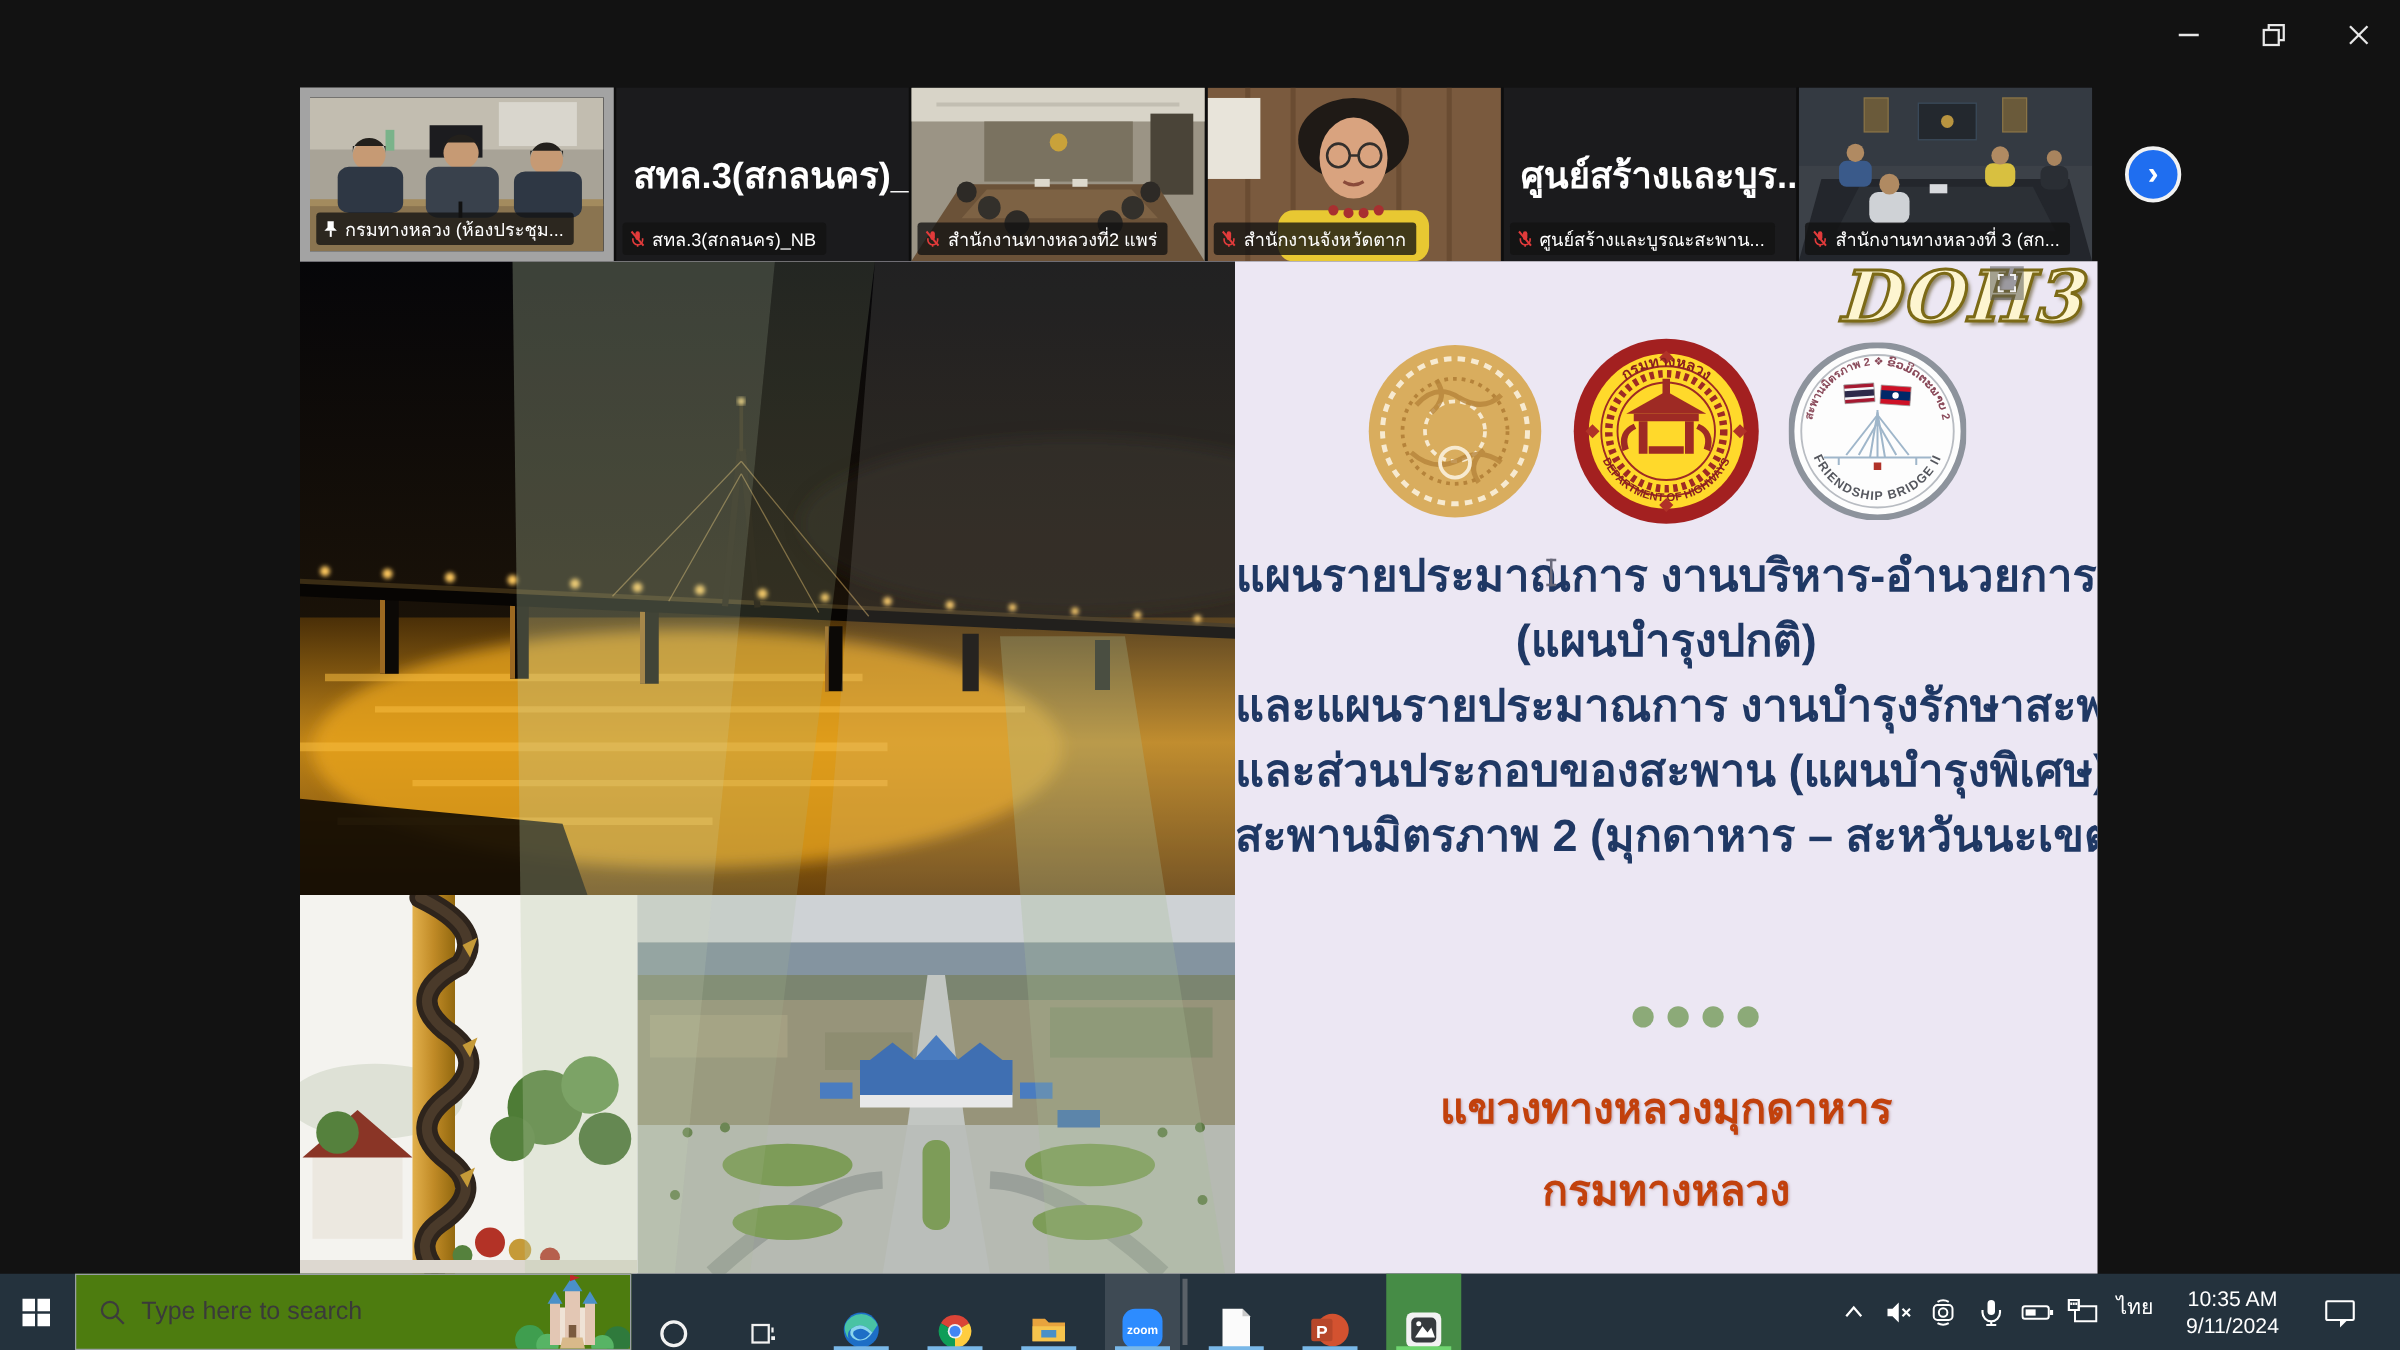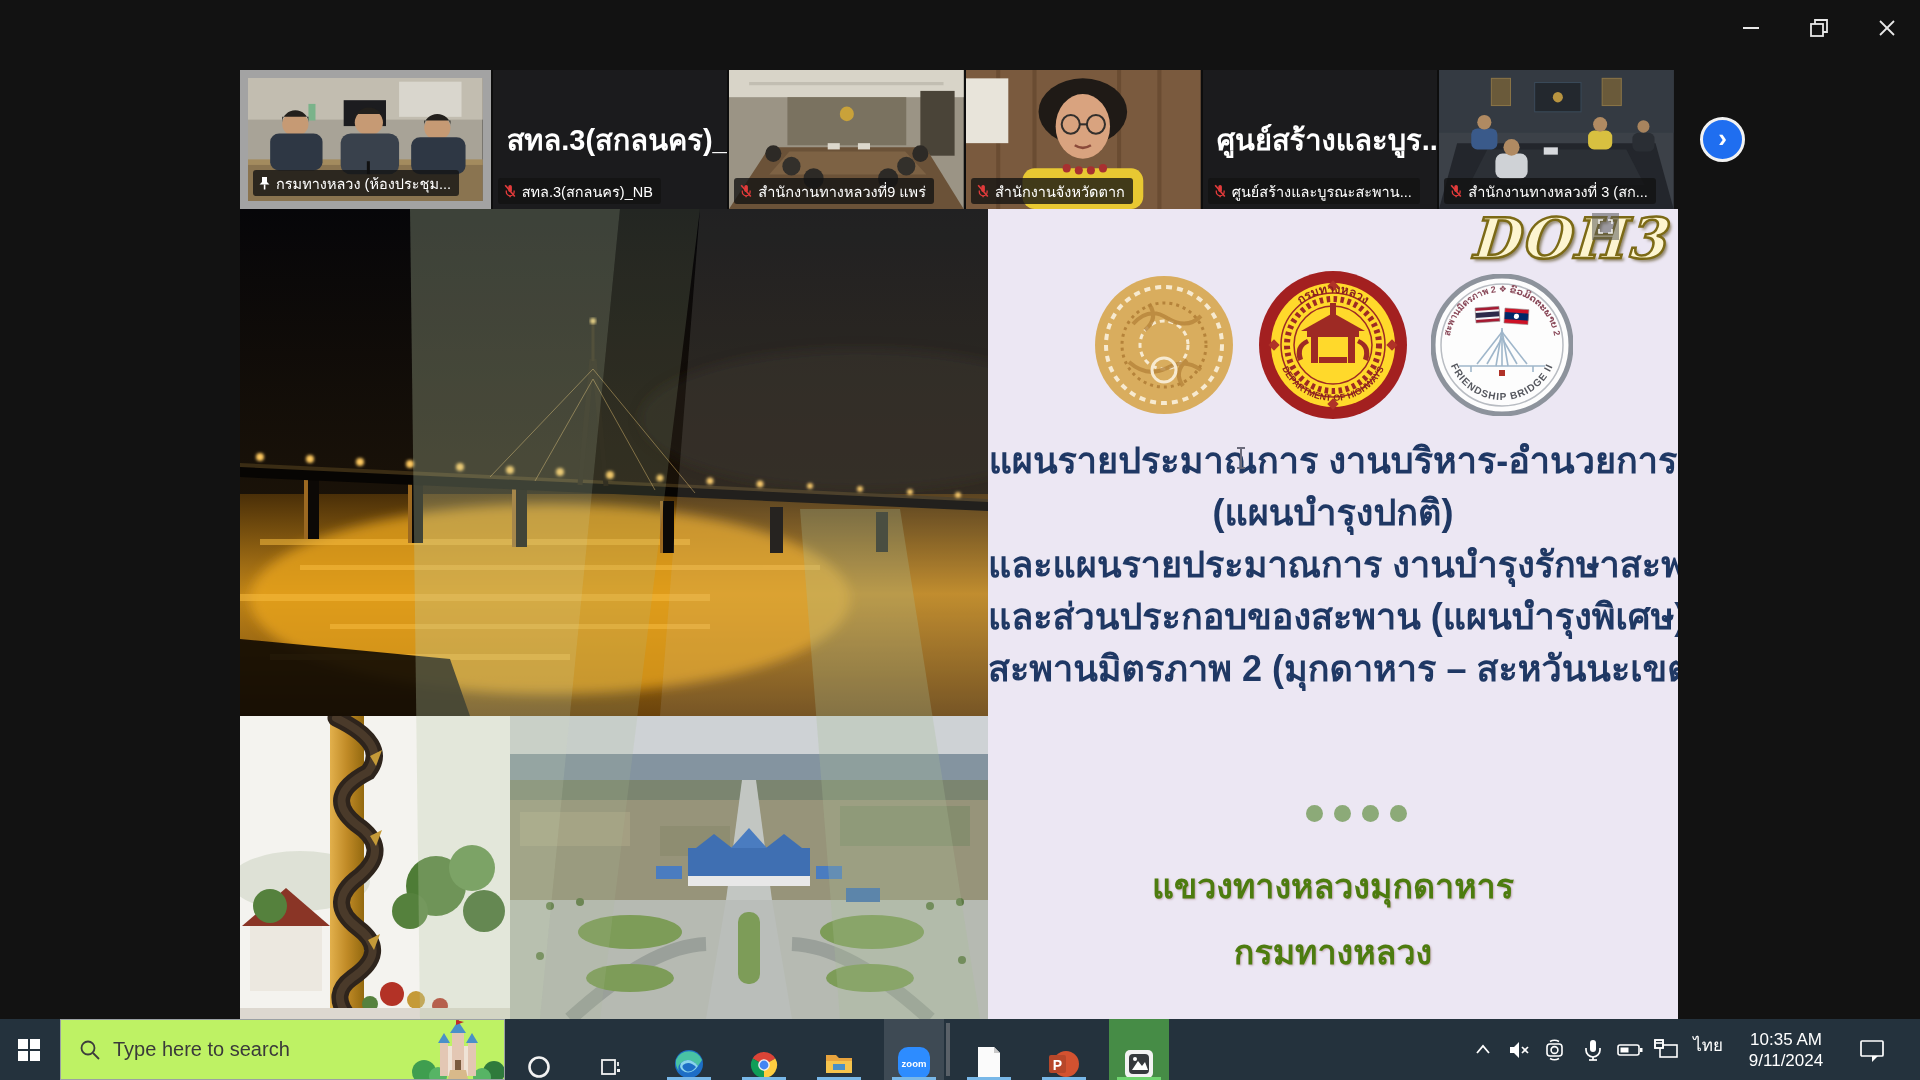--- a/index.html
+++ b/index.html
@@ -33,32 +33,32 @@
   .view-ctl { position:absolute; left:1352px; top:4px; width:27px; height:27px;
     background:rgba(90,90,90,.55); display:flex; align-items:center; justify-content:center; border:none; cursor:pointer;}
   .seals { position:absolute; left:748px; top:60px; width:690px; display:flex;
     justify-content:center; align-items:center; gap:22px; }
   .slide-titles { position:absolute; left:748px; top:226px; width:690px; text-align:center; }
   .slide-titles div { height:52px; line-height:52px; font-size:36px; font-weight:bold; color:#1f3864; white-space:nowrap; }
   .dots { position:absolute; left:748px; top:596px; width:690px; display:flex; gap:11px;
     justify-content:center; padding-left:46px; }
   .dots i { width:17px; height:17px; border-radius:50%; background:#8caa78; }
   .footer1,.footer2 { position:absolute; left:748px; width:690px; text-align:center;
-    font-size:34px; font-weight:bold; color:#4d7c0f; text-shadow:1px 1px 2px rgba(120,60,70,.35); }
+    font-size:34px; font-weight:bold; color:#c2410c; text-shadow:1px 1px 2px rgba(120,60,70,.35); }
   .footer1 { top:650px; } .footer2 { top:716px; }
   .text-cursor { position:absolute; left:1000px; top:238px; width:2px; height:22px; background:#6a6a7a; }
   .text-cursor:before,.text-cursor:after { content:""; position:absolute; left:-3px; width:8px; height:2px; background:#6a6a7a; }
   .text-cursor:after { bottom:0; }
   
   .taskbar { position:absolute; left:0; bottom:0; width:1920px; height:61px; background:#24323d; }
   .start { position:absolute; left:0; top:0; width:58px; height:61px; background:none; border:none;
     display:flex; align-items:center; justify-content:center; cursor:pointer; }
   .winlogo { display:grid; grid-template-columns:10px 10px; grid-template-rows:10px 10px; gap:2px; }
   .winlogo i { background:#fff; }
-  .searchbox { position:absolute; left:60px; top:0; width:445px; height:61px; background:#bef264;
+  .searchbox { position:absolute; left:60px; top:0; width:445px; height:61px; background:#4d7c0f;
     border:1px solid #9aa0a4; display:flex; align-items:center; }
   .searchbox input { flex:1; border:none; outline:none; background:transparent; font-size:20px;
     color:#222; font-family:inherit; min-width:0; }
   .searchbox input::placeholder { color:#3a3a3a; }
   .tb-ico { position:absolute; top:0; height:61px; width:56px; background:none; border:none;
     display:flex; align-items:flex-end; justify-content:center; cursor:pointer; }
   .underline { position:absolute; bottom:0; left:6px; width:44px; height:3px; background:#79b8e8; }
   .apptile { position:absolute; top:0; height:61px; }
   .tray-ico { position:absolute; top:0; height:61px; width:34px; background:none; border:none;
     display:flex; align-items:center; justify-content:center; cursor:pointer; }
@@ -154,21 +154,21 @@
       <rect x="98" y="70" width="12" height="6" fill="#dcd8cc"></rect>
         <rect x="128" y="70" width="12" height="6" fill="#dcd8cc"></rect>
     </svg>
     <div class="tile-label">
       <svg width="14" height="14">
           <rect x="5.3" y="1" width="3.6" height="7" rx="1.8" fill="#e23b3b"></rect>
           <path d="M3.3,6.5 v1.4 a3.9,3.9 0 0 0 7.8,0 V6.5" fill="none" stroke="#e23b3b" stroke-width="1.3"></path>
           <line x1="7.1" y1="11.5" x2="7.1" y2="13.3" stroke="#e23b3b" stroke-width="1.3"></line>
           <line x1="2.2" y1="1.2" x2="11.8" y2="12.5" stroke="#e23b3b" stroke-width="1.6"></line>
         </svg>
-      <span class="txt">สำนักงานทางหลวงที่9 แพร่</span>
+      <span class="txt">สำนักงานทางหลวงที่2 แพร่</span>
     </div>
   </div>
 
   <div class="tile">
     <svg class="scene" viewBox="0 0 233 133" preserveAspectRatio="none">
       <rect width="233" height="133" fill="#7a5a3e"></rect>
       <rect x="30" width="4" height="133" fill="#6a4c32"></rect>
         <rect x="66" width="4" height="133" fill="#6a4c32"></rect>
       <rect x="150" width="4" height="133" fill="#6a4c32"></rect>
         <rect x="190" width="4" height="133" fill="#6a4c32"></rect>

